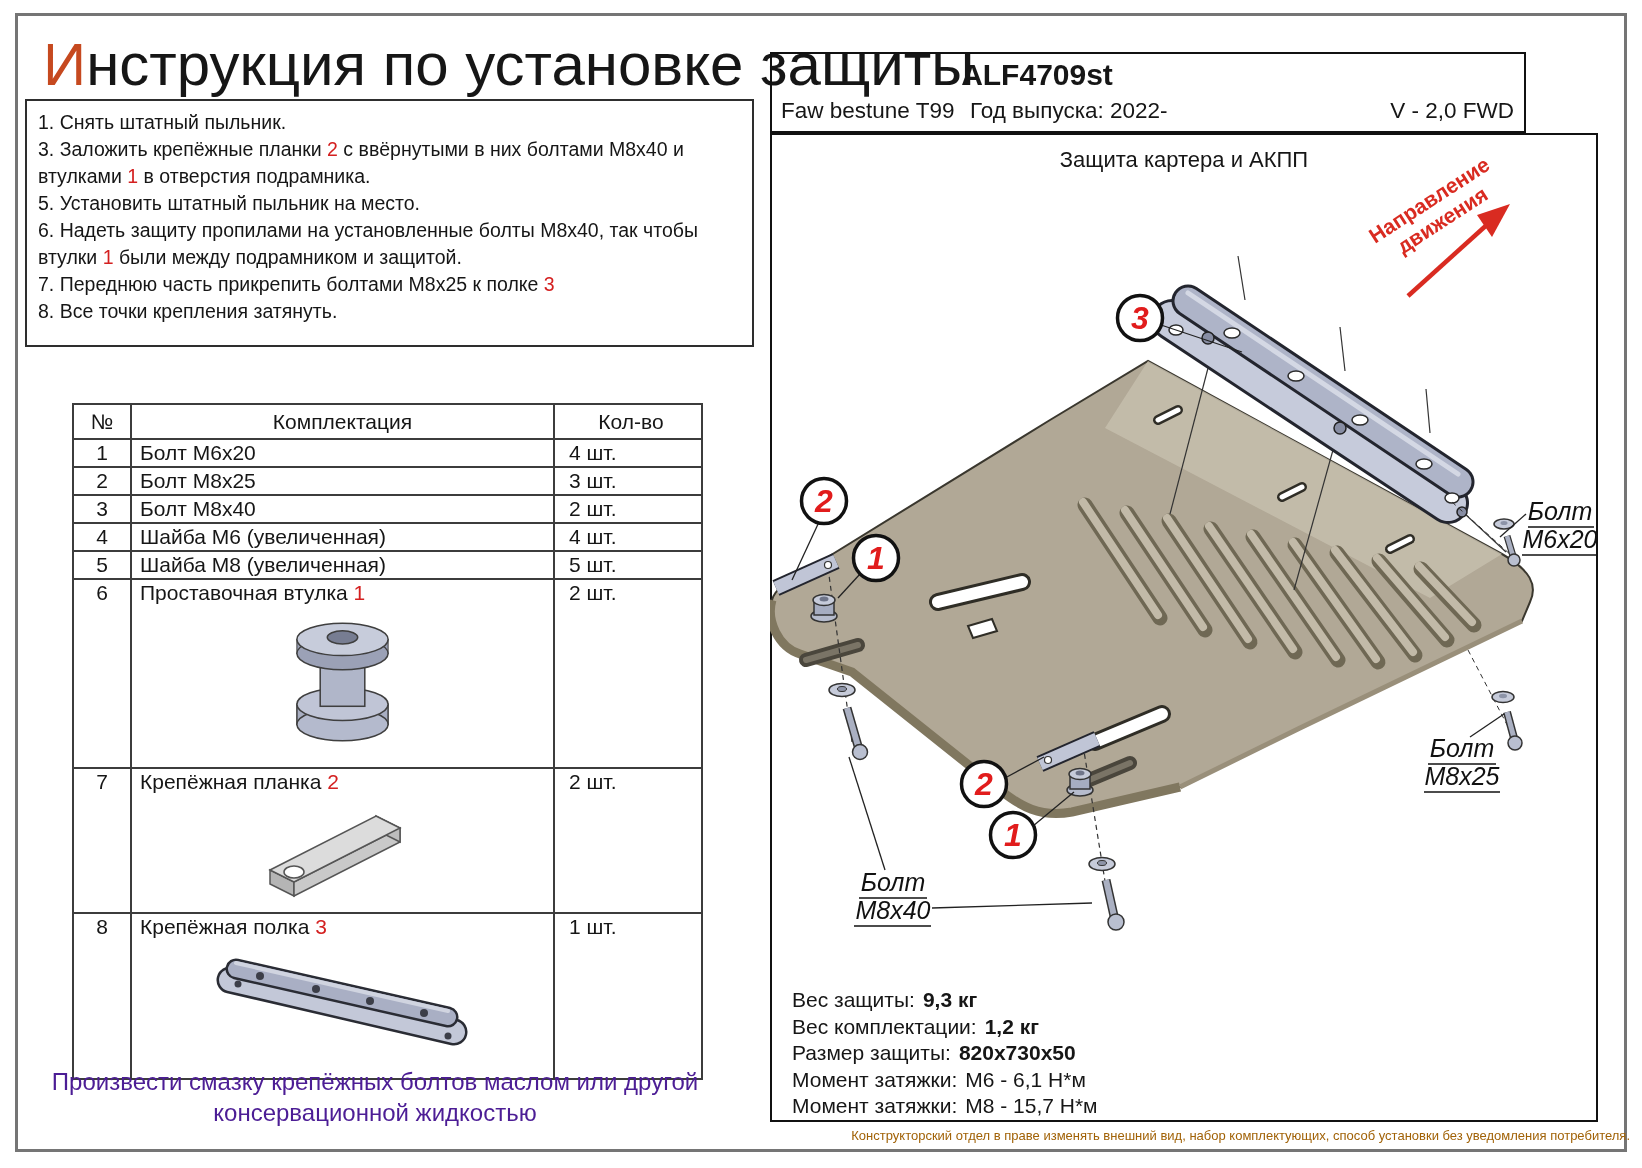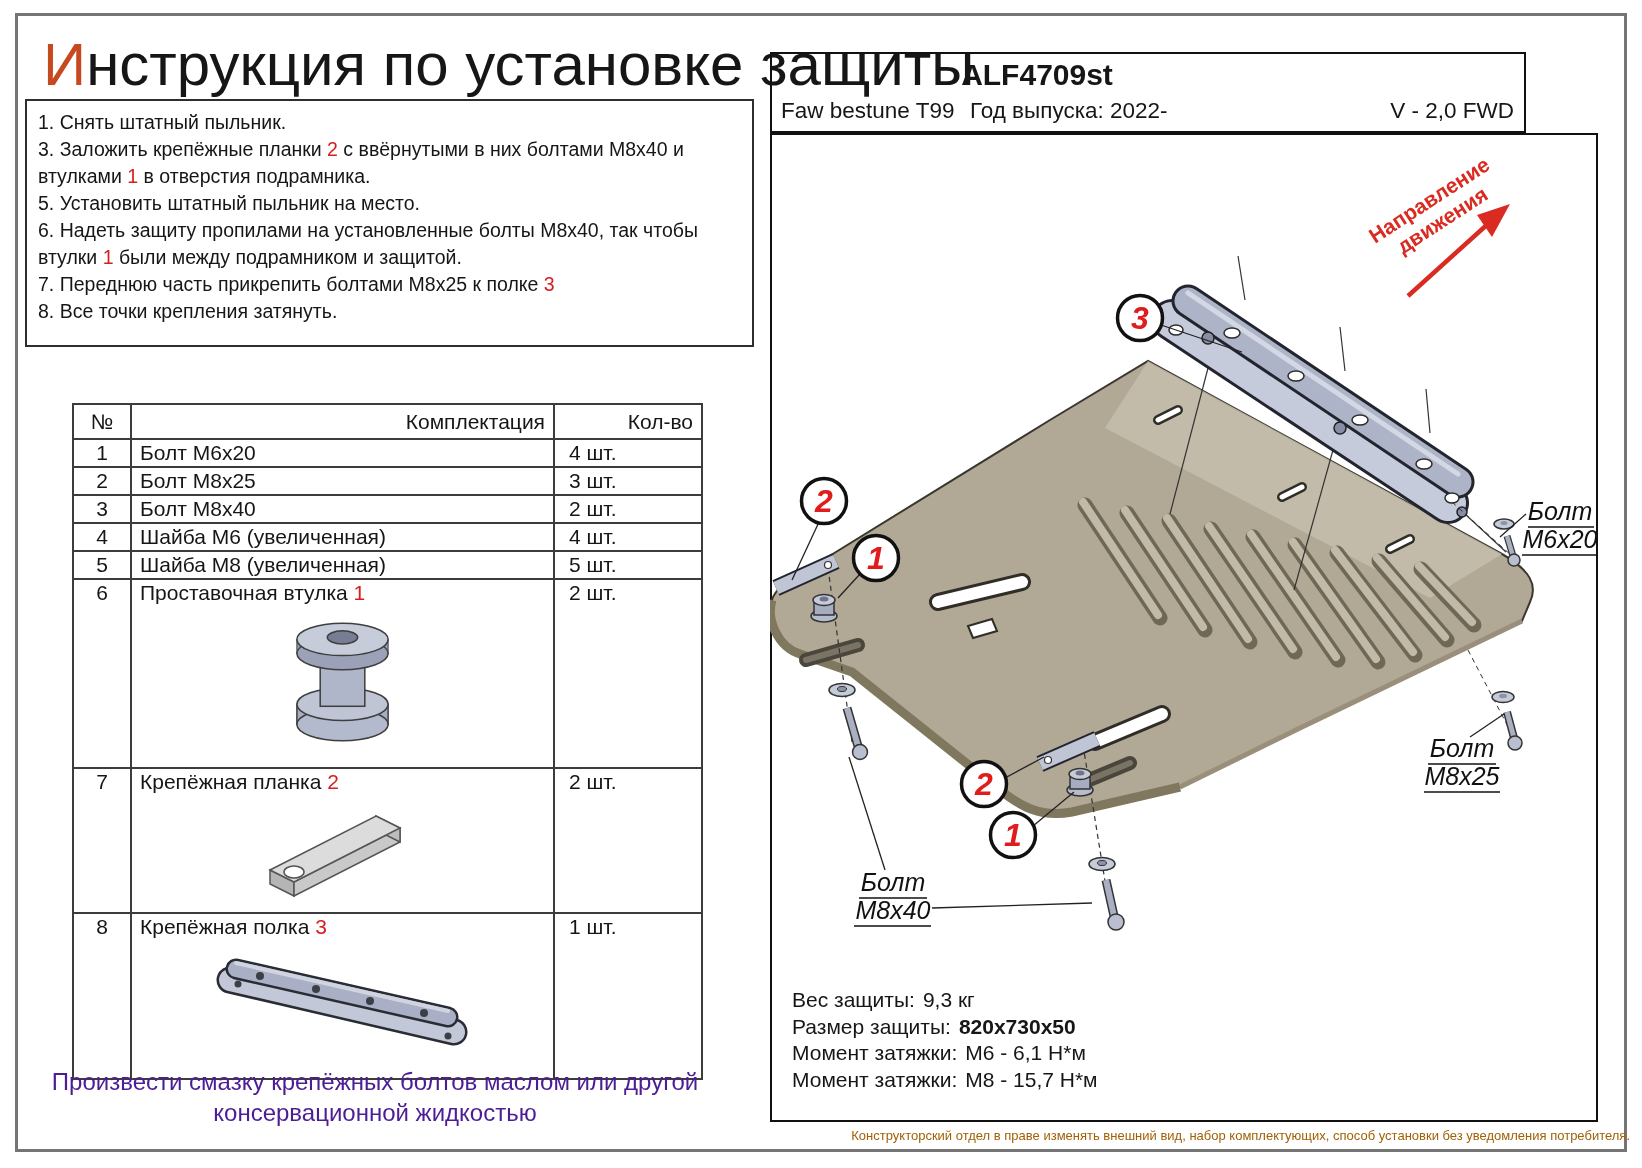--- a/index.html
+++ b/index.html
@@ -10,21 +10,21 @@
   
   .doc-title{position:absolute;left:43px;top:30px;font-size:60px;letter-spacing:0;
         color:#161616;white-space:nowrap;}
   .doc-title .accent{color:#c6491f;}
   .instr-box{position:absolute;left:25px;top:99px;width:705px;height:228px;
         border:2px solid #2e2e2e;padding:8px 9px 8px 11px;font-size:19.5px;line-height:27px;}
   .red{color:#d42020;}
   .parts-table{position:absolute;left:72px;top:403px;border-collapse:collapse;table-layout:fixed;}
   .parts-table td,.parts-table th{border:2px solid #3c3c3c;padding:1px 8px;font-size:21px;
         font-weight:400;vertical-align:top;text-align:left;}
-  .parts-table th{text-align:right;height:31px;vertical-align:middle;}
+  .parts-table th{text-align:center;height:31px;vertical-align:middle;}
   .c-num{width:40px;text-align:center !important;}
   .c-name{width:405px;}
   .c-qty{width:124px;padding-left:14px !important;}
   tr.rh-s{height:27px;}
   tr.rh-6{height:178px;}
   tr.rh-7{height:145px;}
   tr.rh-8{height:166px;}
   .part-img{text-align:center;margin-top:4px;}
   .lube-note{position:absolute;left:25px;top:1066px;width:700px;text-align:center;
         color:#4c1d95;font-size:24px;line-height:31px;}
@@ -166,23 +166,25 @@
   <div class="lube-note">Произвести смазку крепёжных болтов маслом или другой консервационной жидкостью</div>
 
   <div class="title-block">
     <div class="tb-code">ALF4709st</div>
     <div class="tb-model">Faw bestune T99</div>
     <div class="tb-year">Год выпуска: 2022-</div>
     <div class="tb-engine">V - 2,0 FWD</div>
   </div>
 
   <div class="drawing-box">
+    <div class="drawing-title">Защита картера и АКПП</div>
     <div class="specs" id="specs-block">
-  <div class="spec-line"><span class="spec-label">Вес защиты:</span><span class="spec-value" style="font-weight: 400;">9,3 кг</span></div>
-
+  <div class="spec-line"><span class="spec-label">Вес защиты:</span><span class="spec-value" style="font-weight: 700;">9,3 кг</span></div>
+
+  <div class="spec-line"><span class="spec-label">Вес комплектации:</span><span class="spec-value" style="font-weight: 700;">1,2 кг</span></div>
 
   <div class="spec-line"><span class="spec-label">Размер защиты:</span><span class="spec-value" style="font-weight: 700;">820х730х50</span></div>
 
   <div class="spec-line"><span class="spec-label">Момент затяжки:</span><span class="spec-value" style="font-weight: 400;">М6 - 6,1 Н*м</span></div>
 
   <div class="spec-line"><span class="spec-label">Момент затяжки:</span><span class="spec-value" style="font-weight: 400;">М8 - 15,7 Н*м</span></div>
 </div>
   </div>
 
   <svg class="drawing-svg" width="828" height="989" viewBox="770 133 828 989">

